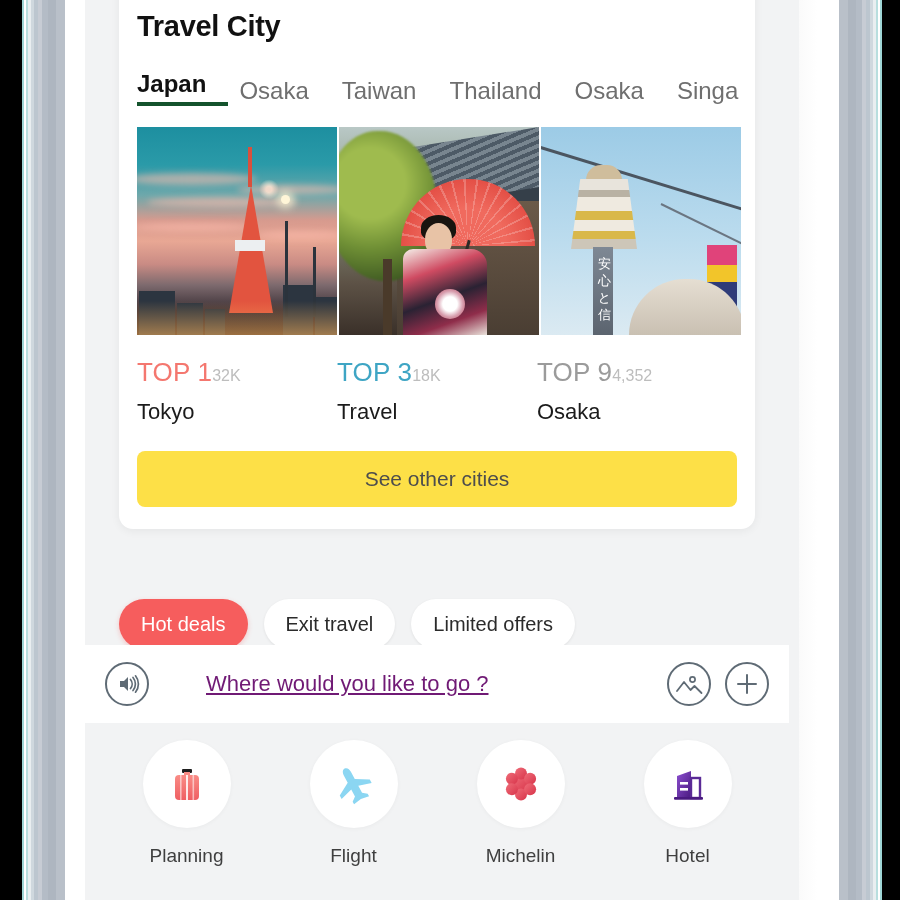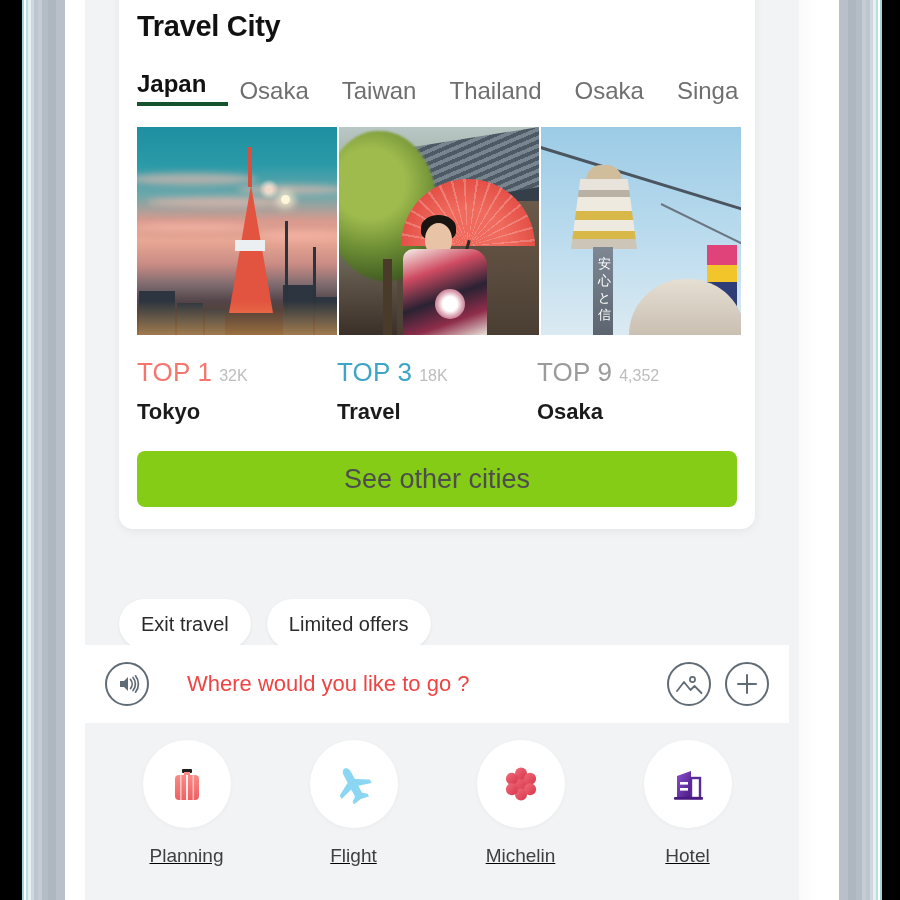--- a/index.html
+++ b/index.html
@@ -243,36 +243,36 @@
   }
   .os-dome {
     position: absolute; right: -4px; bottom: 0; width: 116px; height: 56px;
     border-radius: 58px 58px 0 0;
     background: linear-gradient(to bottom, #e5ded2, #c9c0b2);
   }
 
   
   .ranks { display: flex; margin: 22px 0 0 18px; width: 604px; }
   .rank { width: 200px; flex: 0 0 200px; }
-  .rank-line { display: flex; align-items: baseline; gap: 7px; }
+  .rank-line { display: flex; align-items: baseline; }
   .rank-top { font-size: 26px; letter-spacing: 0.2px; }
   .rank-1 { color: #f4776f; }
   .rank-2 { color: #3ea5c4; }
   .rank-3 { color: #9b9b9b; }
   .rank-count { font-size: 16px; color: #bdbdbd; }
-  .rank-city { font-size: 22px; font-weight: bold; color: #1b1b1b; margin-top: 11px; }
+  .rank-city { font-size: 22px; font-weight: normal; color: #1b1b1b; margin-top: 11px; }
 
   
   .see-other {
     margin: 26px 18px 0 18px;
     height: 56px;
-    background: #84cc16;
+    background: #fde047;
     border-radius: 8px;
     display: flex; align-items: center; justify-content: center;
-    font-size: 27px; color: #4d4d4d;
+    font-size: 21px; color: #4d4d4d;
   }
 
   
   .chips { display: flex; gap: 16px; padding: 28px 0 0 34px; }
   .chip {
     height: 50px; padding: 0 22px;
     border-radius: 25px;
     display: flex; align-items: center; justify-content: center;
     font-size: 20px;
     background: #ffffff; color: #2b2b2b;
@@ -289,32 +289,32 @@
     padding: 0 20px 0 20px;
   }
   .icon-circle {
     width: 44px; height: 44px; border-radius: 50%;
     border: 2px solid #5f6b75;
     display: flex; align-items: center; justify-content: center;
     flex: 0 0 auto;
   }
   .search-placeholder {
     flex: 1 1 auto;
-    font-size: 22px; color: #ef4444;
-    padding-left: 38px;
+    font-size: 22px; color: #701a75;
+    padding-left: 57px;
+    text-decoration: underline;
   }
   .search-right { display: flex; gap: 14px; }
 
   
   .shortcuts {
     position: absolute; left: 0; top: 740px;
     width: 704px;
     display: flex; justify-content: space-around;
     padding: 0 18px;
-    text-decoration: underline;
   }
   .shortcut { width: 110px; display: flex; flex-direction: column; align-items: center; }
   .sc-bubble {
     width: 88px; height: 88px; border-radius: 50%;
     background: #ffffff;
     display: flex; align-items: center; justify-content: center;
     box-shadow: 0 1px 4px rgba(0,0,0,0.04);
   }
   .sc-label { margin-top: 17px; font-size: 19px; color: #3f3f3f; white-space: nowrap; }
 </style>
@@ -422,20 +422,21 @@
           </div>
           <div class="rank-city">Osaka</div>
         </div>
 
       </div>
 
       <div class="see-other">See other cities</div>
     </div>
 
     <div class="chips" style="position:absolute; top:571px; left:0;">
+      <div class="chip primary">Hot deals</div>
       <div class="chip">Exit travel</div>
       <div class="chip">Limited offers</div>
     </div>
 
     <div class="searchbar">
 
       <div class="icon-circle">
         <svg width="26" height="26" viewBox="0 0 26 26">
           <path d="M6 10 L10 10 L14 6 L14 20 L10 16 L6 16 Z" fill="#5f6b75"></path>
           <path d="M16.5 8.5 A7 7 0 0 1 16.5 17.5" stroke="#5f6b75" stroke-width="1.7" fill="none" stroke-linecap="round"></path>

